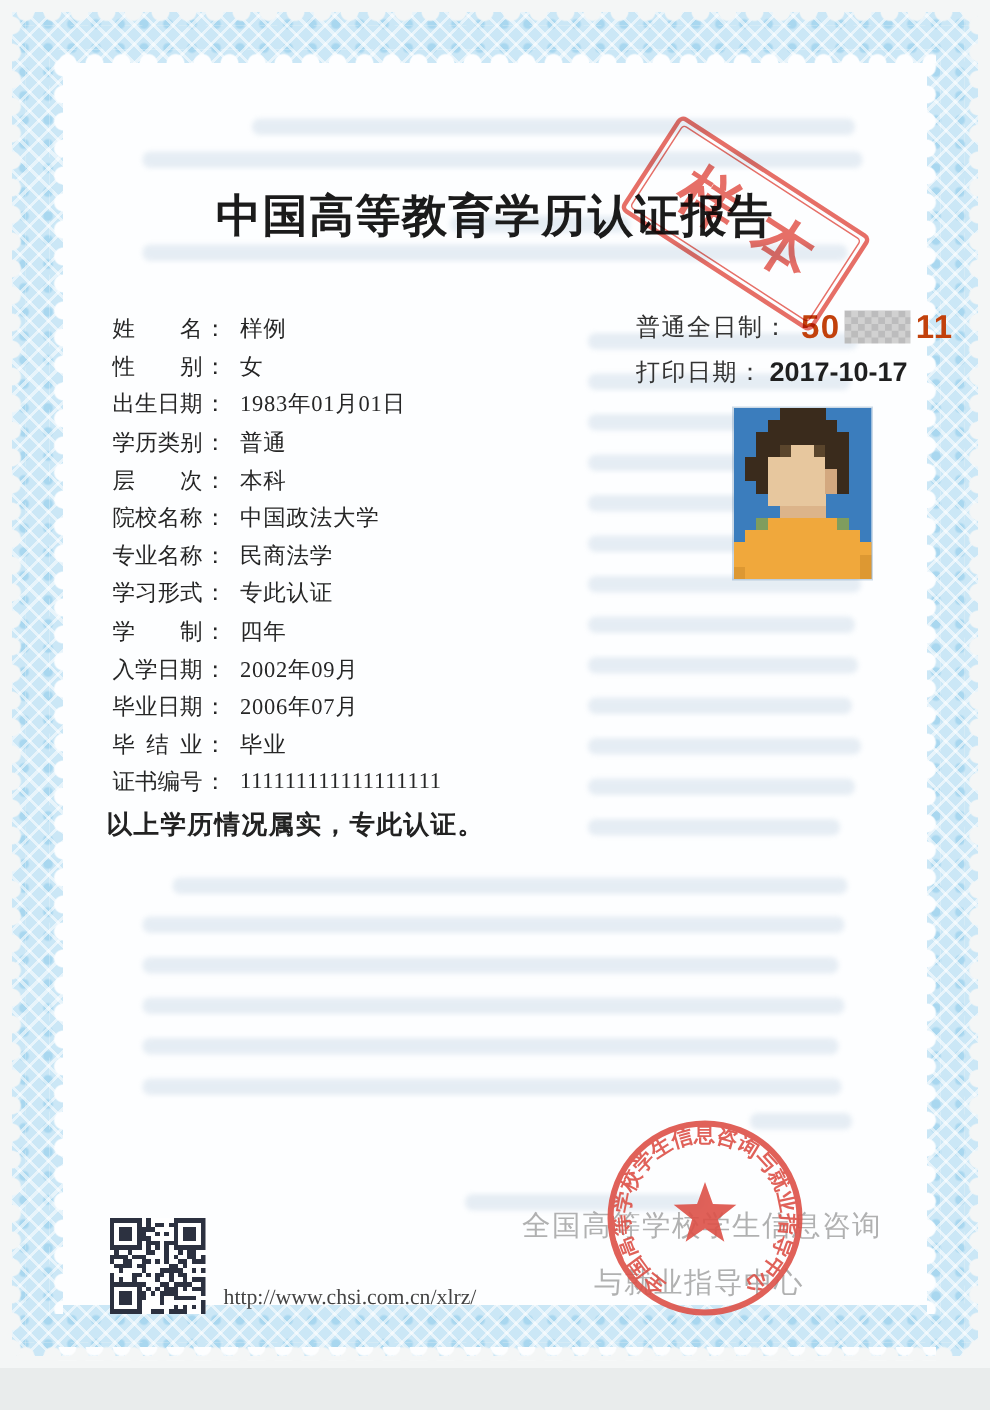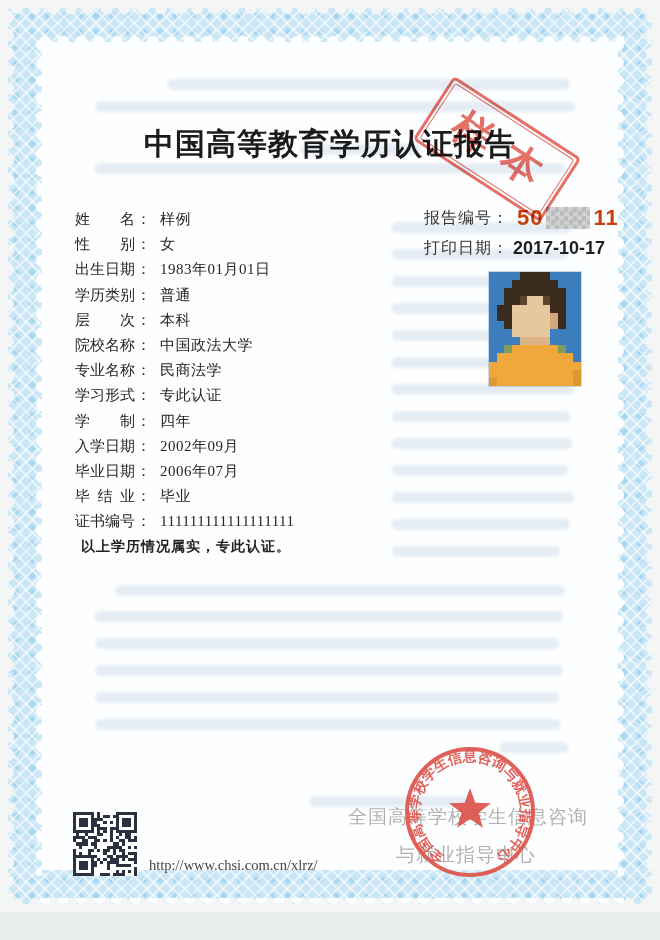--- a/index.html
+++ b/index.html
@@ -50,21 +50,21 @@
   .mosaic{display:inline-block;width:44px;height:22px;margin:0 3px;vertical-align:-4px;opacity:.95;
           background:repeating-conic-gradient(#cfcfcf 0% 25%,#b9b9b9 0% 50%);background-size:9px 9px;}
   .print-date{font-size:18px;font-weight:700;color:#1f1f1f;margin-left:4px;}
   
   .fields{position:absolute;left:75px;top:207px;z-index:3;font-family:"Liberation Serif",serif;}
   .frow{display:flex;align-items:center;height:25.2px;font-size:15px;color:#262626;}
   .jlabel{display:inline-flex;justify-content:space-between;width:60px;}
   .jlabel i{font-style:normal;}
   .fcolon{margin:0 0 0 1px;}
   .fvalue{margin-left:9px;letter-spacing:.5px;text-align:center;}
-  .conclusion{position:absolute;left:81px;top:538px;font-size:14px;font-weight:700;color:#222;
+  .conclusion{position:absolute;left:71px;top:538px;font-size:17px;font-weight:700;color:#222;
               letter-spacing:1px;z-index:3;}
   
   .photo{position:absolute;left:489px;top:272px;width:92px;height:114px;z-index:4;box-shadow:0 0 0 1px rgba(60,110,160,.25);}
   
   .qr{position:absolute;left:73px;top:812px;width:64px;height:64px;z-index:3;}
   .verify-label{position:absolute;left:149px;top:830px;font-family:"Liberation Serif",serif;
                 font-size:15.5px;color:#333;letter-spacing:1px;z-index:3;}
   .verify-url{position:absolute;left:149px;top:857px;font-family:Liberation Serif, serif;
               font-size:14.5px;color:#444;z-index:3;}
   
@@ -117,21 +117,21 @@
       <div class="gl" style="left: 310px; top: 796px; width: 160px;"></div>
     </div>
 
   <div class="title">中国高等教育学历认证报告</div>
   <div class="stamp">
     <span class="stamp-text">样本</span>
   </div>
 
   <div class="meta">
     <div class="meta-row">
-      <span class="meta-label">报告编号</span>
+      <span class="meta-label">普通全日制</span>
         <span class="meta-label">：</span>
       <span class="report-no" style="margin-left:8px">50</span>
         <span class="mosaic"></span>
         <span class="report-no">11</span>
     </div>
     <div class="meta-row">
       <span class="meta-label">打印日期</span>
         <span class="meta-label">：</span>
       <span class="print-date">2017-10-17</span>
     </div>

